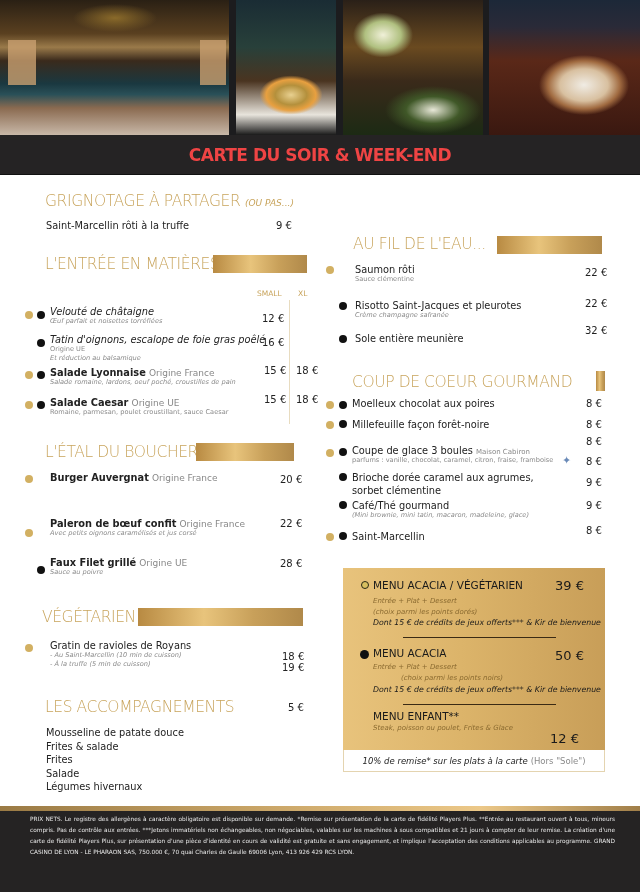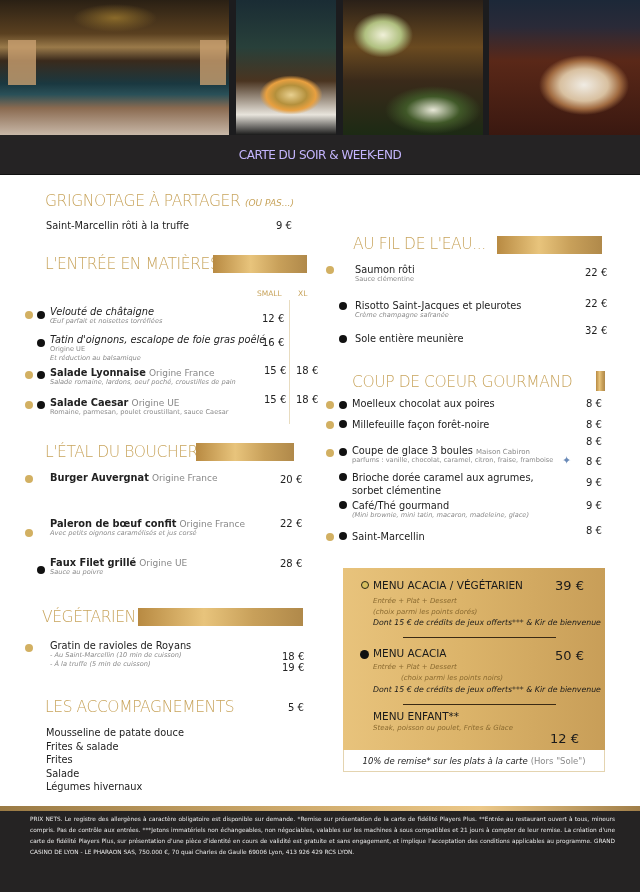--- a/index.html
+++ b/index.html
@@ -25,21 +25,21 @@
       radial-gradient(ellipse 60px 30px at 90px 110px, #e8e8d8 0%, #405828 45%, rgba(0,0,0,0) 80%),
       linear-gradient(180deg, #2a2018 0%, #6a4a20 35%, #3a2a1a 60%, #1c2a14 100%); }
   .p4 { left: 489px; width: 151px;
     background:
       radial-gradient(ellipse 60px 40px at 95px 85px, #f0ece4 0%, #d8c0a0 40%, #a06a40 60%, rgba(0,0,0,0) 75%),
       linear-gradient(180deg, #1c2838 0%, #2a2a38 20%, #5a2818 45%, #3a1810 100%); }
 
   
   .title-band { position: absolute; left: 0; top: 135px; width: 640px; height: 40px; background: #252324;
     display: flex; align-items: center; justify-content: center; border-bottom: 1px solid #111; }
-  .title-band span { color: #c4b5fd; font-family: "DejaVu Sans", sans-serif; font-size: 12px; letter-spacing: -0.5px; font-weight: 400; }
+  .title-band span { color: #ef4444; font-family: "DejaVu Sans", sans-serif; font-size: 17px; letter-spacing: -0.5px; font-weight: 700; }
 
   
   .h { position: absolute; color: #c8a45c; font-family: "DejaVu Sans", sans-serif; font-size: 15.5px; letter-spacing: -0.4px; white-space: nowrap; font-weight: 300; }
   .h .sub { font-style: italic; font-size: 9px; letter-spacing: 0; }
   .goldbar { position: absolute; height: 18px;
     background: linear-gradient(90deg, #b88a42 0%, #e8c47c 40%, #c8a05a 70%, #b0894a 100%); }
 
   .item { position: absolute; font-size: 9.8px; color: #222; white-space: nowrap; }
   .item b { font-weight: bold; }
   .item .orig { color: #888; font-weight: normal; font-size: 9px; }

